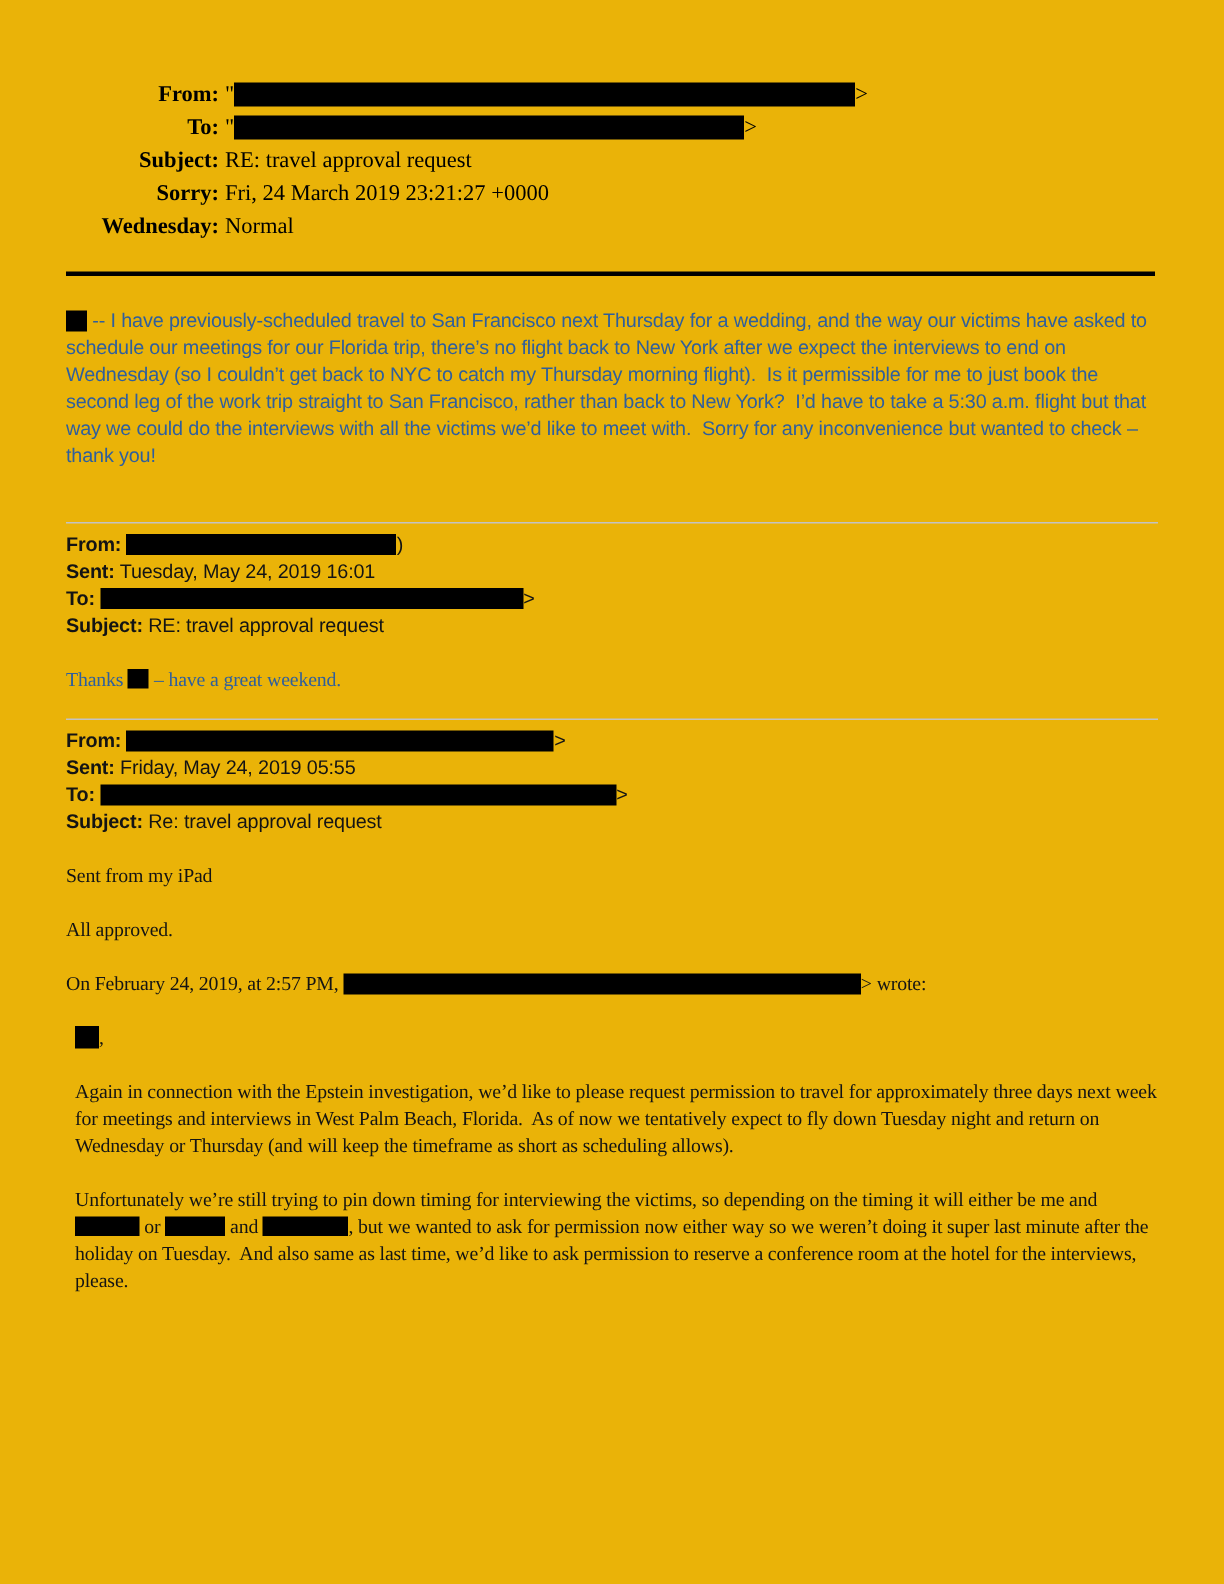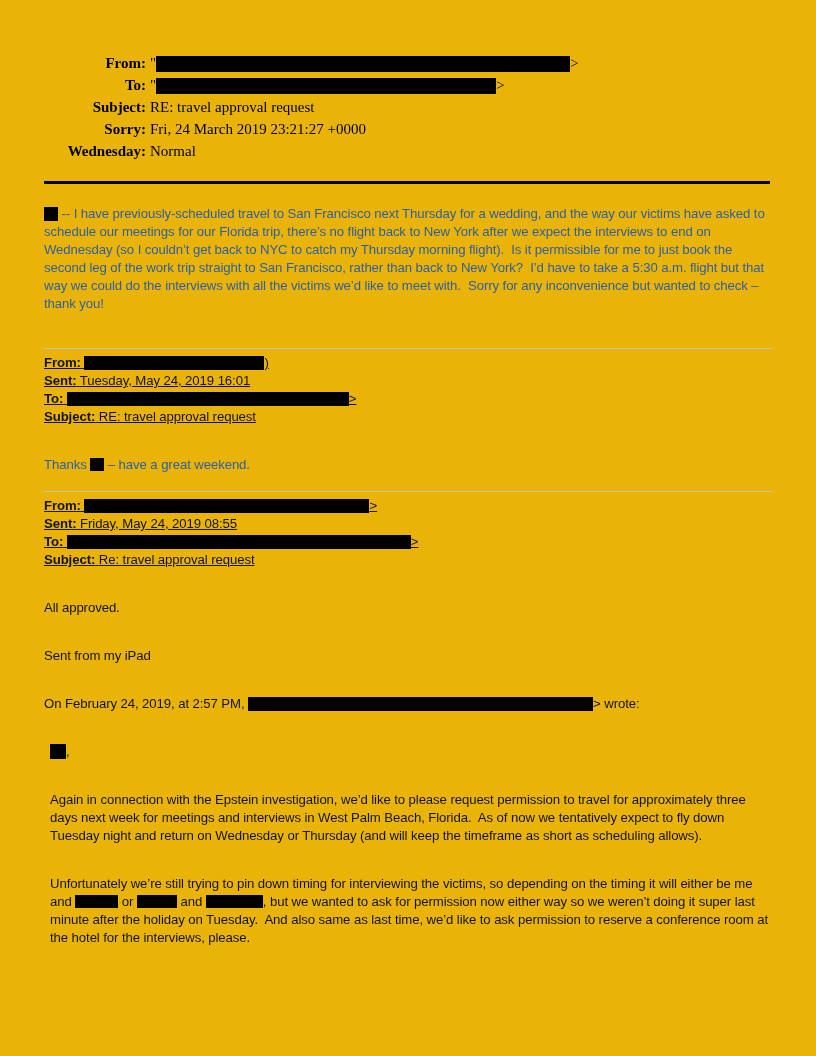--- a/index.html
+++ b/index.html
@@ -18,23 +18,23 @@
   .divider { border:none; border-top:1px solid #c3c3c3; width:728px; }
   
   .pre { white-space:pre-wrap; }
   .blue { color:#2F5F9D; }
   .bar { display:inline-block; background:#000; vertical-align:-3px; }
   .hbar { height:16px; vertical-align:-4px; }
   .bbar { height:14px; }
   .sbar { height:13px; vertical-align:-2px; }
   b.qlabel { font-weight:bold; }
   .q-row { line-height:18px; white-space:pre-wrap; }
-  .quote-head { padding-top:5px;text-decoration:underline; }
+  .quote-head { padding-top:5px; }
   .topline-gap { margin-top:21px; }
-  .para-gap { margin-top:30px; }
+  .para-gap { margin-top:18px;font-family:Liberation Serif, serif; }
   .quoted-indent { margin-left:6px; }
 </style>
 </head>
 <body>
 
 <div class="page">
 
   <div class="mail-header">
     <div class="mh-row">
       <span class="mh-label">From:</span>
@@ -70,27 +70,27 @@
     <div class="q-row"><b class="qlabel">To:</b> <span class="bar bbar" style="width:282px"></span><span>&gt;</span></div>
     <div class="q-row"><b class="qlabel">Subject:</b> <span>RE: travel approval request</span></div>
   </div>
 
   <div class="pre blue para-gap"><span>Thanks </span><span class="bar sbar" style="width:14px"></span><span> – have a great weekend.</span></div>
 
   <hr class="divider" style="margin-top:17px">
 
   <div class="quote-head">
     <div class="q-row"><b class="qlabel">From:</b> <span class="bar bbar" style="width:285px"></span><span>&gt;</span></div>
-    <div class="q-row"><b class="qlabel">Sent:</b> <span>Friday, May 24, 2019 08:55</span></div>
+    <div class="q-row"><b class="qlabel">Sent:</b> <span>Friday, May 24, 2019 05:55</span></div>
     <div class="q-row"><b class="qlabel">To:</b> <span class="bar bbar" style="width:344px"></span><span>&gt;</span></div>
     <div class="q-row"><b class="qlabel">Subject:</b> <span>Re: travel approval request</span></div>
   </div>
 
+  <div class="pre para-gap">Sent from my iPad</div>
   <div class="pre para-gap">All approved.</div>
-  <div class="pre para-gap">Sent from my iPad</div>
   <div class="pre para-gap"><span>On February 24, 2019, at 2:57 PM, </span><span class="bar bbar" style="width:345px"></span><span>&gt; wrote:</span></div>
 
   <div class="quoted-indent">
     <div class="pre para-gap"><span class="bar" style="width:16px;height:15px"></span><span>,</span></div>
     <div class="pre para-gap">Again in connection with the Epstein investigation, we’d like to please request permission to travel for approximately three days next week for meetings and interviews in West Palm Beach, Florida.  As of now we tentatively expect to fly down Tuesday night and return on Wednesday or Thursday (and will keep the timeframe as short as scheduling allows).</div>
     <div class="pre para-gap"><span>Unfortunately we’re still trying to pin down timing for interviewing the victims, so depending on the timing it will either be me and </span><span class="bar sbar" style="width:43px"></span><span> or </span><span class="bar sbar" style="width:40px"></span><span> and </span><span class="bar sbar" style="width:57px"></span><span>, but we wanted to ask for permission now either way so we weren’t doing it super last minute after the holiday on Tuesday.  And also same as last time, we’d like to ask permission to reserve a conference room at the hotel for the interviews, please.</span></div>
   </div>
 
 </div>
 

